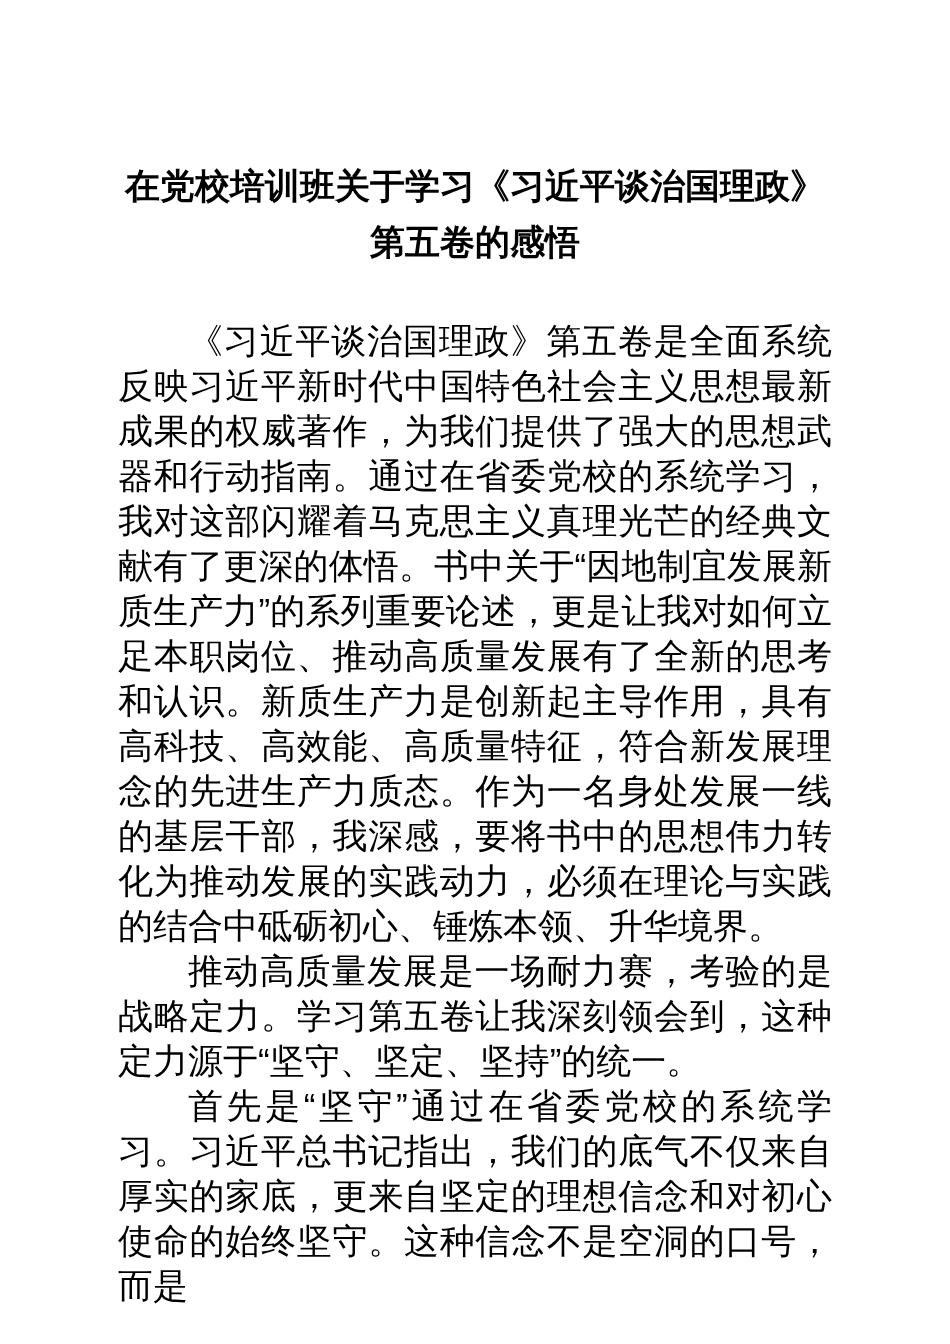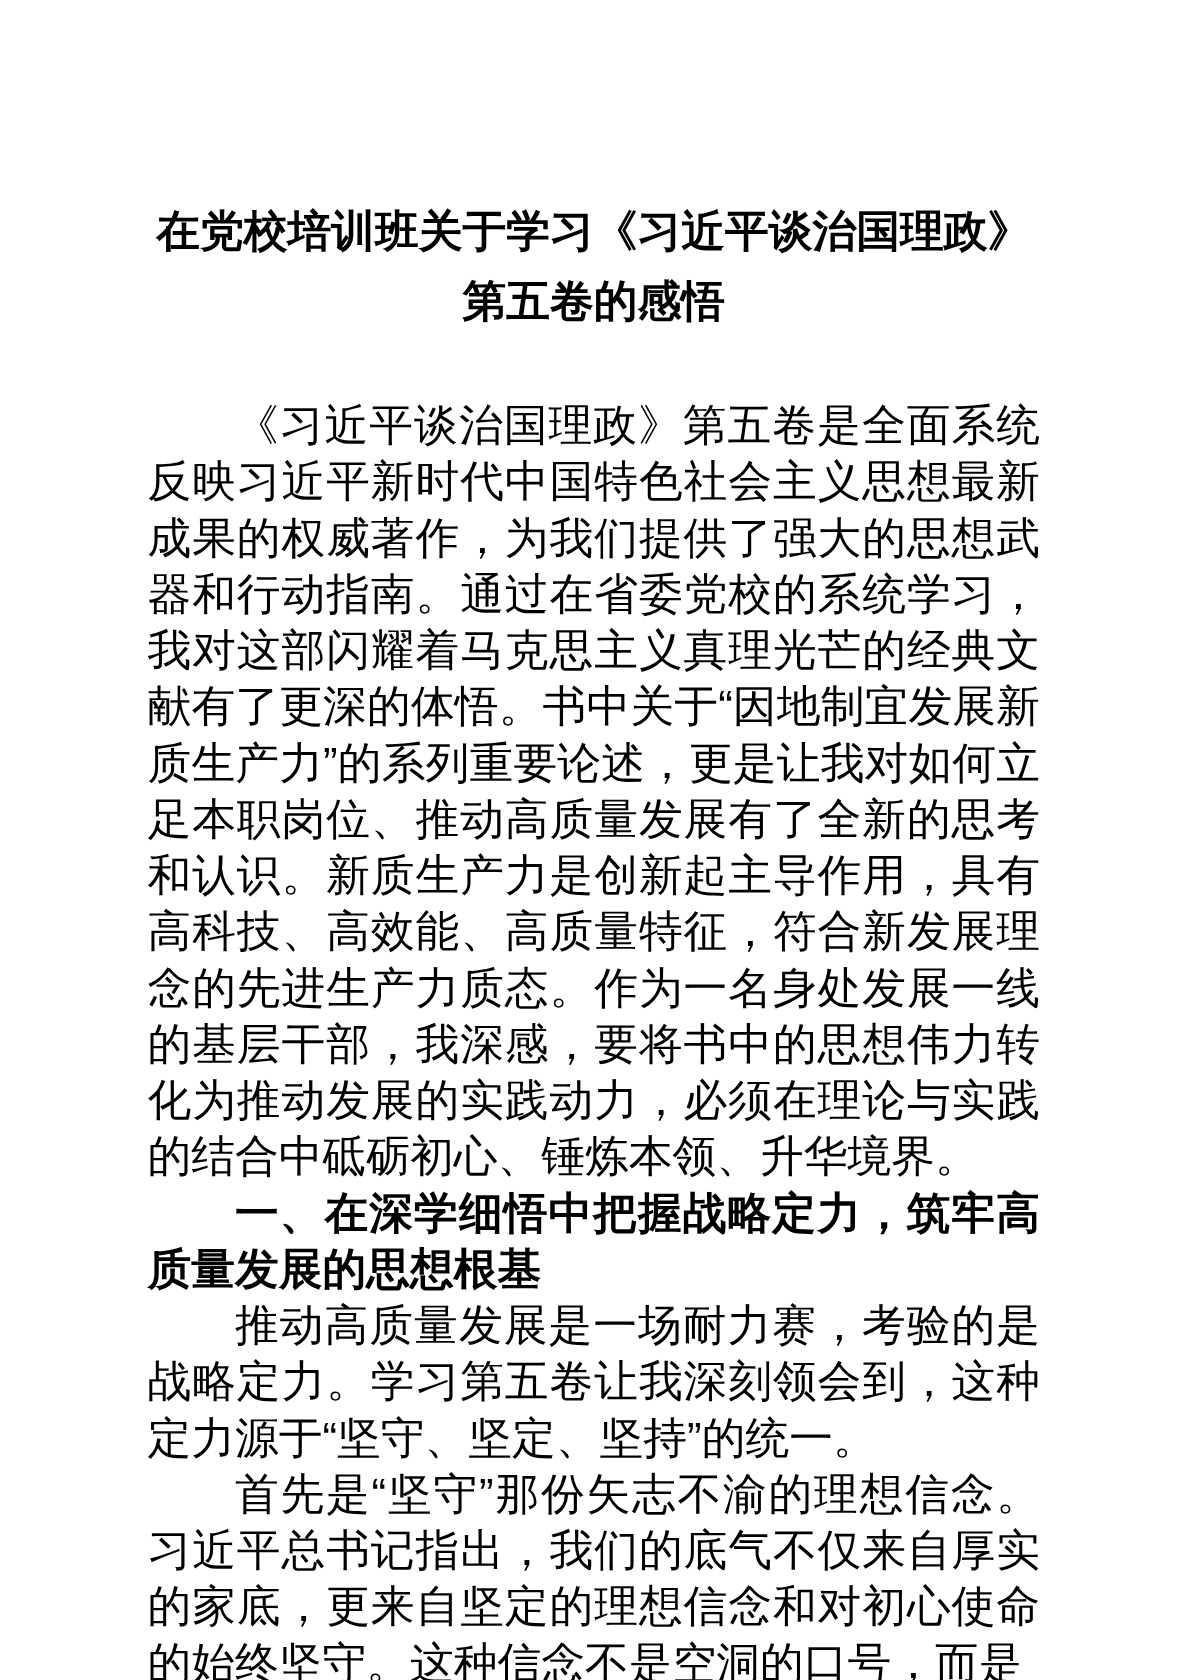--- a/index.html
+++ b/index.html
@@ -44,17 +44,16 @@
   }
 </style>
 </head>
 <body>
 
 <div class="page">
   <h1 class="doc-title">在党校培训班关于学习《习近平谈治国理政》第五卷的感悟</h1>
 
   <div class="doc-body">
     <p class="para">《习近平谈治国理政》第五卷是全面系统反映习近平新时代中国特色社会主义思想最新成果的权威著作，为我们提供了强大的思想武器和行动指南。通过在省委党校的系统学习，我对这部闪耀着马克思主义真理光芒的经典文献有了更深的体悟。书中关于“因地制宜发展新质生产力”的系列重要论述，更是让我对如何立足本职岗位、推动高质量发展有了全新的思考和认识。新质生产力是创新起主导作用，具有高科技、高效能、高质量特征，符合新发展理念的先进生产力质态。作为一名身处发展一线的基层干部，我深感，要将书中的思想伟力转化为推动发展的实践动力，必须在理论与实践的结合中砥砺初心、锤炼本领、升华境界。</p>
-    <p class="para heading">一、在深学细悟中把握战略定力，筑牢高质量发展的思想根基</p>
     <p class="para">推动高质量发展是一场耐力赛，考验的是战略定力。学习第五卷让我深刻领会到，这种定力源于“坚守、坚定、坚持”的统一。</p>
-    <p class="para">首先是“坚守”那份矢志不渝的理想信念。习近平总书记指出，我们的底气不仅来自厚实的家底，更来自坚定的理想信念和对初心使命的始终坚守。这种信念不是空洞的口号，而是</p>
+    <p class="para">首先是“坚守”通过在省委党校的系统学习。习近平总书记指出，我们的底气不仅来自厚实的家底，更来自坚定的理想信念和对初心使命的始终坚守。这种信念不是空洞的口号，而是</p>
   </div>
 </div>
 
 </body></html>

